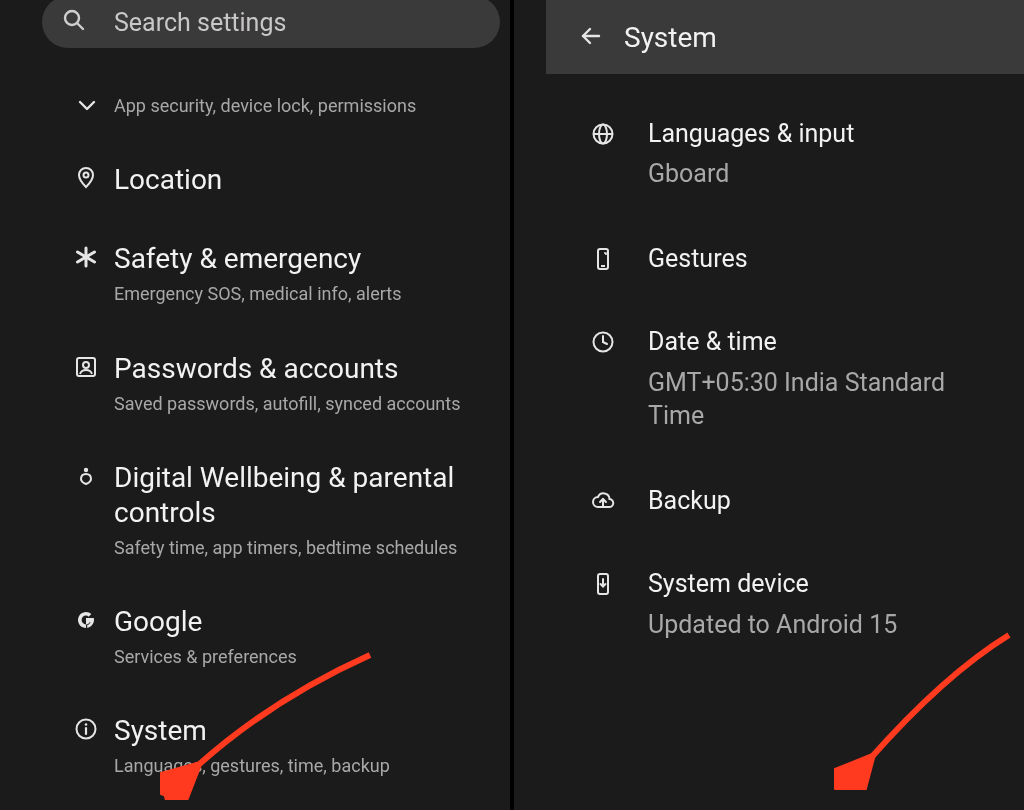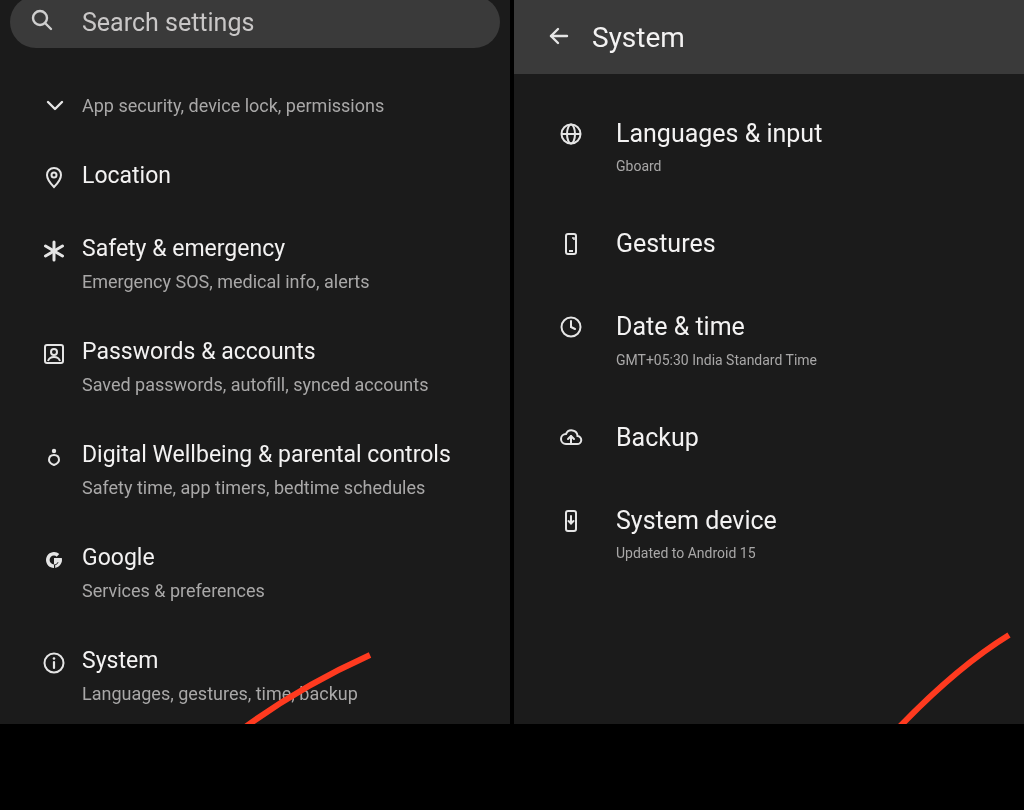--- a/index.html
+++ b/index.html
@@ -6,22 +6,23 @@
   html, body { width: 1024px; height: 810px; overflow: hidden; background: #000; }
   body {
     display: flex;
     font-family: 'Roboto', 'Segoe UI', Arial, sans-serif;
     color: #e5e5e5;
   }
   .pane {
     background: #1b1b1b;
     overflow: hidden;
     width: 512px;
-    height: 724px;
+    height: 810px;
     position: relative;
+    padding-left: 32px;
   }
   .pane-left { border-right: 2px solid #000; }
   .pane-right { border-left: 2px solid #000; }
 
   
   .searchbar {
     height: 52px;
     background: #3a3a3a;
     border-radius: 26px;
     margin: 0 10px 0 10px;
@@ -43,21 +44,21 @@
   }
   .item .icon-col {
     width: 52px;
     display: flex;
     justify-content: center;
     padding-top: 4px;
     flex-shrink: 0;
   }
   .item .text-col { flex: 1; padding-left: 2px; }
   .item .title {
-    font-size: 23px;
+    font-size: 28px;
     color: #f3f2f2;
     line-height: 1.25;
     font-weight: 400;
   }
   .item .subtitle {
     font-size: 18px;
     color: #a9a8a8;
     line-height: 1.35;
     margin-top: 6px;
   }
@@ -76,21 +77,21 @@
   .appbar .title {
     font-size: 28px;
     color: #f3f2f2;
     margin-left: 6px;
     font-weight: 400;
   }
   .pane-right .list { padding-top: 18px; }
   .pane-right .item { padding: 26px 24px 26px 32px; }
   .pane-right .item .icon-col { width: 52px; }
   .pane-right .item .title { font-size: 25px; }
-  .pane-right .item .subtitle { font-size: 14px; margin-top: 8px; }
+  .pane-right .item .subtitle { font-size: 25px; margin-top: 8px; }
   .pane-right .text-col { padding-left: 18px; }
 
   
   .arrow {
     position: absolute;
     pointer-events: none;
   }
 </style>
 </head>
 <body>

